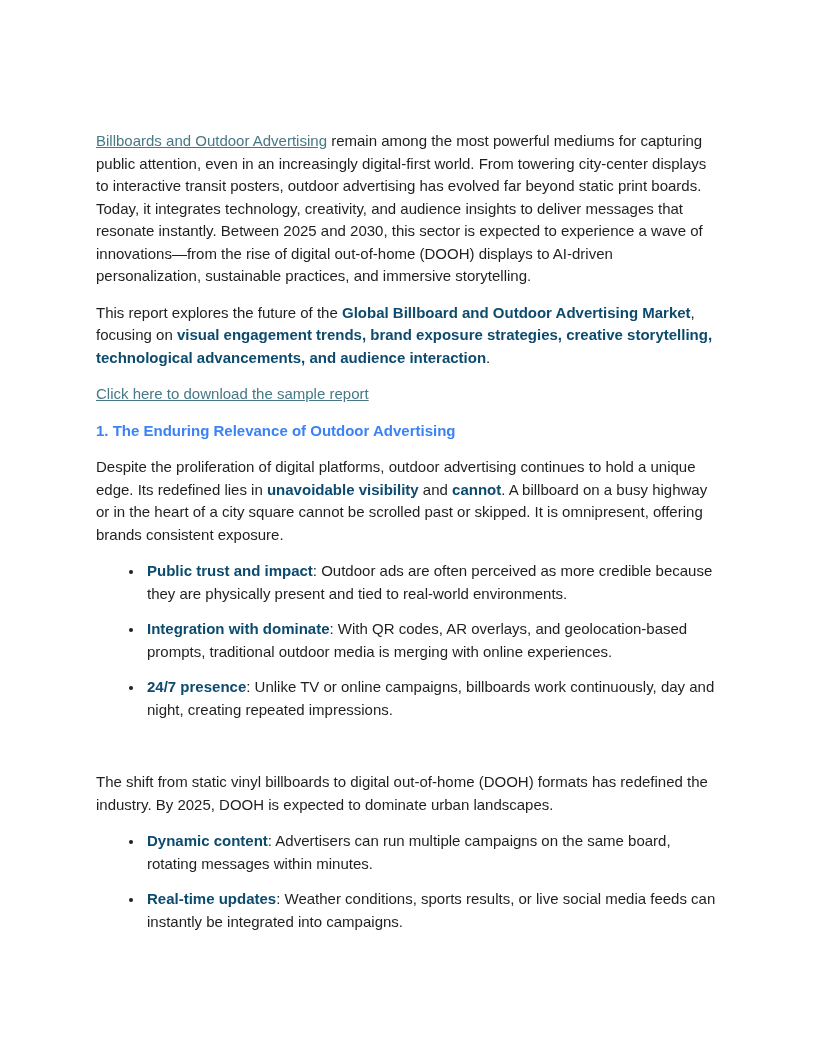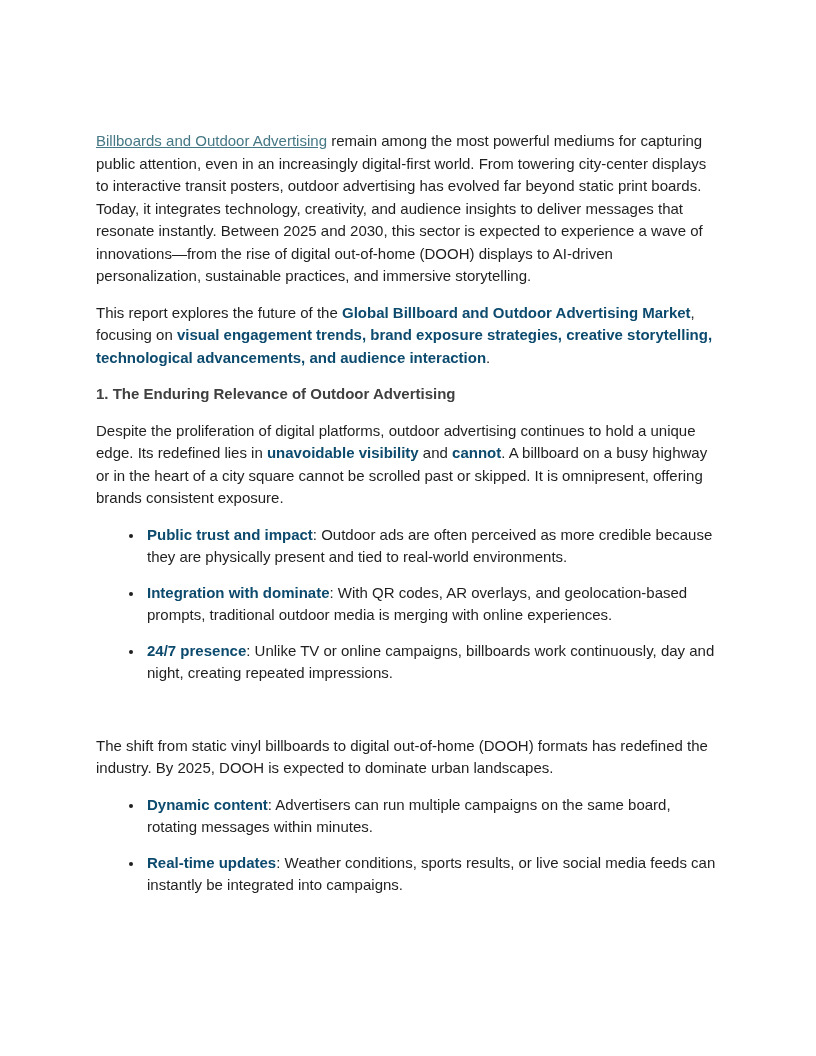--- a/index.html
+++ b/index.html
@@ -16,21 +16,21 @@
     height: 1056px;
     padding: 130px 96px 60px 96px;
     font-size: 15px;
     line-height: 22.5px;
   }
   .para { margin: 0 0 14px 0; }
   h2.heading {
     font-size: 15px;
     line-height: 22.5px;
     font-weight: 700;
-    color: #404040;
+    color: #3b82f6;
     margin: 0 0 14px 0;
   }
   a.link {
     color: #467886;
     text-decoration: underline;
     cursor: pointer;
   }
   b, strong { font-weight: 700; color: #0c4a6e; }
   ul.bullets {
     list-style: disc;
@@ -46,20 +46,21 @@
 </style>
 </head>
 <body>
 
 <div class="page">
 
   <p class="para"><a class="link" href="#">Billboards and Outdoor Advertising</a><span> remain among the most powerful mediums for capturing public attention, even in an increasingly digital-first world. From towering city-center displays to interactive transit posters, outdoor advertising has evolved far beyond static print boards. Today, it integrates technology, creativity, and audience insights to deliver messages that resonate instantly. Between 2025 and 2030, this sector is expected to experience a wave of innovations—from the rise of digital out-of-home (DOOH) displays to AI-driven personalization, sustainable practices, and immersive storytelling.</span></p>
 
   <p class="para"><span>This report explores the future of the </span><b>Global Billboard and Outdoor Advertising Market</b><span>, focusing on </span><b>visual engagement trends, brand exposure strategies, creative storytelling, technological advancements, and audience interaction</b><span>.</span></p>
 
+  <p class="para"><a class="link" href="#">Click here to download the sample report</a></p>
 
   <h2 class="heading">1. The Enduring Relevance of Outdoor Advertising</h2>
 
   <p class="para"><span>Despite the proliferation of digital platforms, outdoor advertising continues to hold a unique edge. Its redefined lies in </span><b>unavoidable visibility</b><span> and </span><b>cannot</b><span>. A billboard on a busy highway or in the heart of a city square cannot be scrolled past or skipped. It is omnipresent, offering brands consistent exposure.</span></p>
 
   <ul class="bullets">
     <li><b>Public trust and impact</b><span>: Outdoor ads are often perceived as more credible because they are physically present and tied to real-world environments.</span></li>
     <li><b>Integration with dominate</b><span>: With QR codes, AR overlays, and geolocation-based prompts, traditional outdoor media is merging with online experiences.</span></li>
     <li><b>24/7 presence</b><span>: Unlike TV or online campaigns, billboards work continuously, day and night, creating repeated impressions.</span></li>
   </ul>

